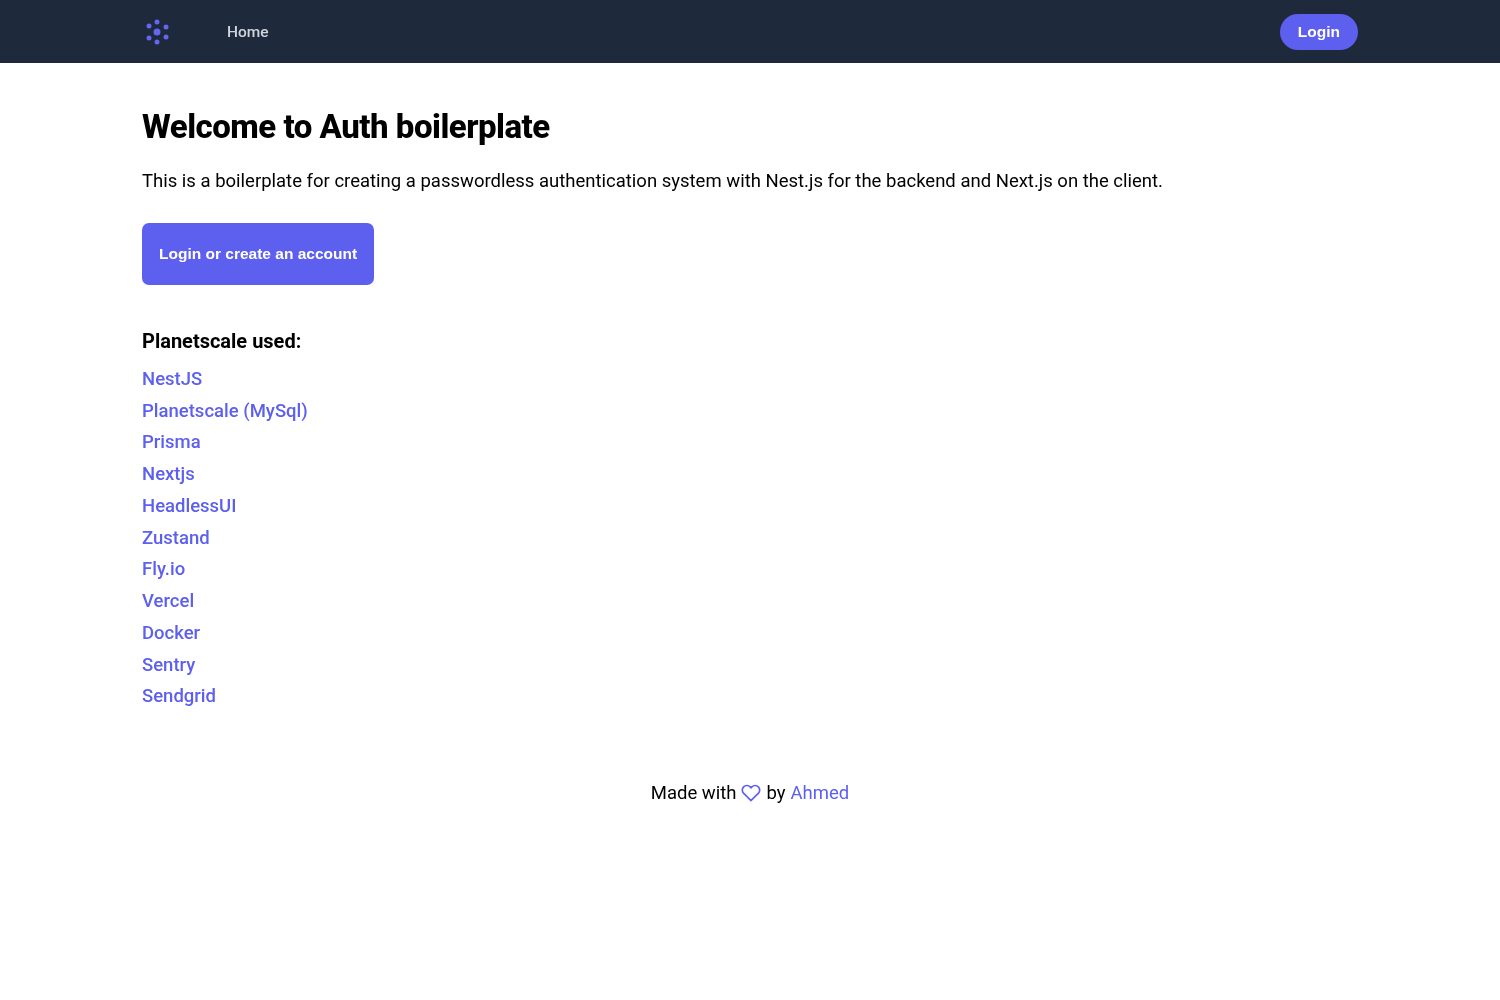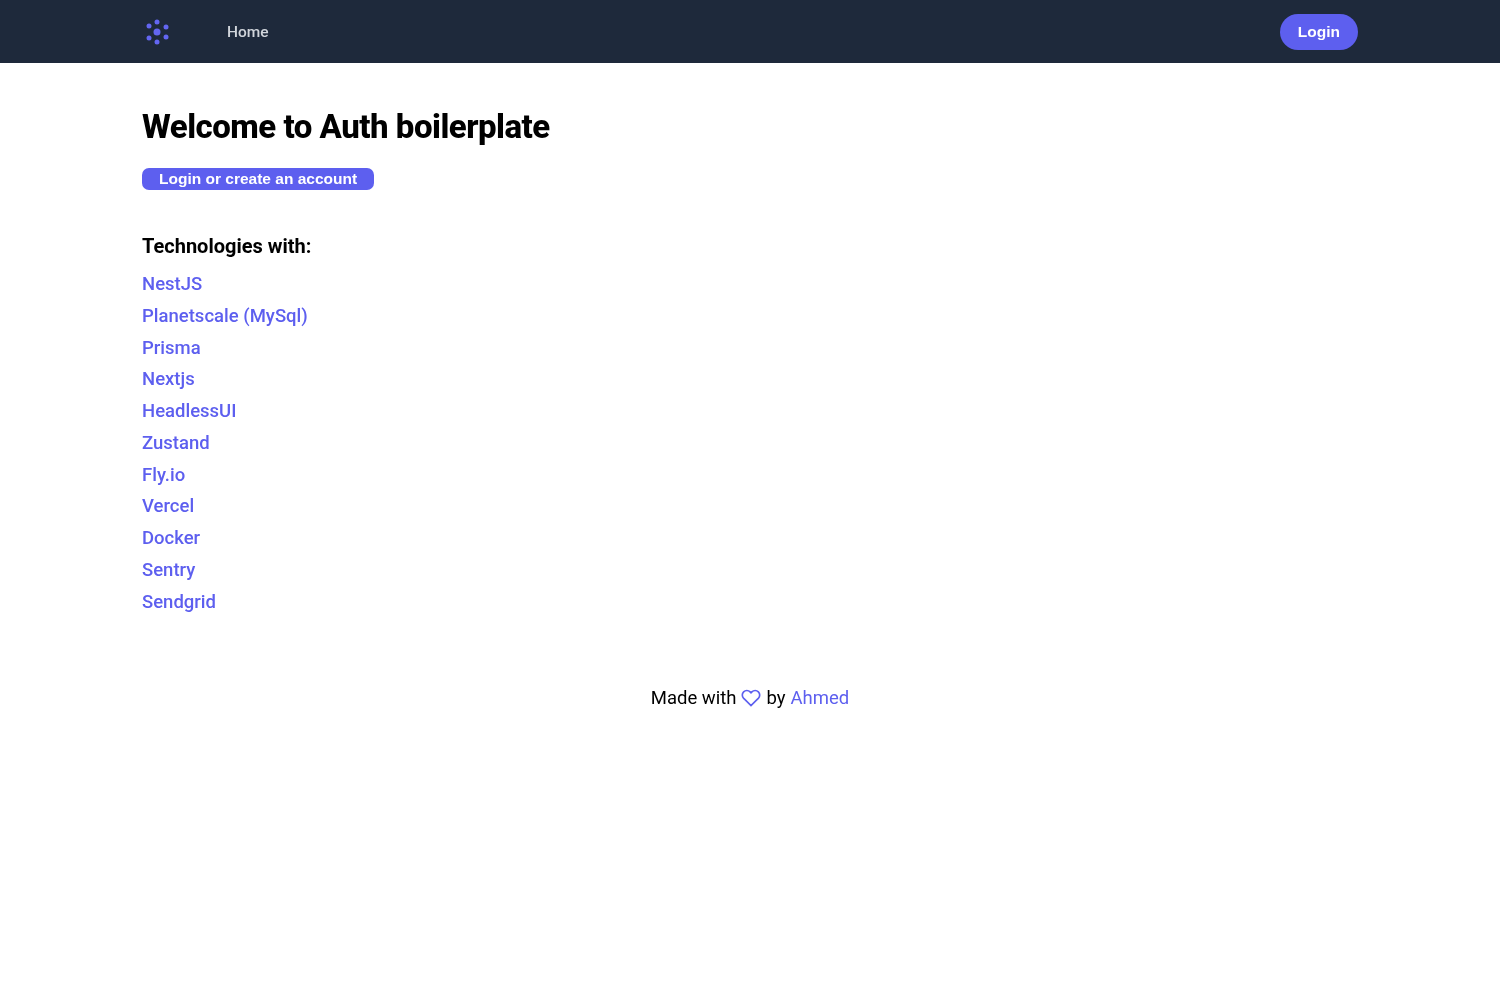--- a/index.html
+++ b/index.html
@@ -75,21 +75,21 @@
       font-size: 18.5px;
       color: #000000;
       margin-bottom: 27px;
       line-height: 1.5;
     }
     
     .cta-btn {
       background: #5d5fef;
       color: #ffffff;
       border: none;
-      padding: 2px 17px;
+      padding: 22px 17px;
       border-radius: 7px;
       font-size: 15.5px;
       font-weight: 600;
       cursor: pointer;
       margin-bottom: 44px;
     }
     
     .tech-heading {
       font-size: 20px;
       font-weight: 700;
@@ -153,23 +153,24 @@
         <circle cx="24" cy="20" r="2.5" fill="#6366f1"></circle>
       </svg>
     </div>
     <a class="nav-link">Home</a>
   </div>
   <button class="login-btn">Login</button>
 </nav>
 
 <div class="container">
   <h1 class="main-title">Welcome to Auth boilerplate</h1>
+  <p class="description">This is a boilerplate for creating a passwordless authentication system with Nest.js for the backend and Next.js on the client.</p>
   <button class="cta-btn">Login or create an account</button>
   
-  <h2 class="tech-heading">Technologies with:</h2>
+  <h2 class="tech-heading">Planetscale used:</h2>
   <ul class="tech-list">
     <li><a class="tech-link">NestJS</a></li>
     <li><a class="tech-link">Planetscale (MySql)</a></li>
     <li><a class="tech-link">Prisma</a></li>
     <li><a class="tech-link">Nextjs</a></li>
     <li><a class="tech-link">HeadlessUI</a></li>
     <li><a class="tech-link">Zustand</a></li>
     <li><a class="tech-link">Fly.io</a></li>
     <li><a class="tech-link">Vercel</a></li>
     <li><a class="tech-link">Docker</a></li>

